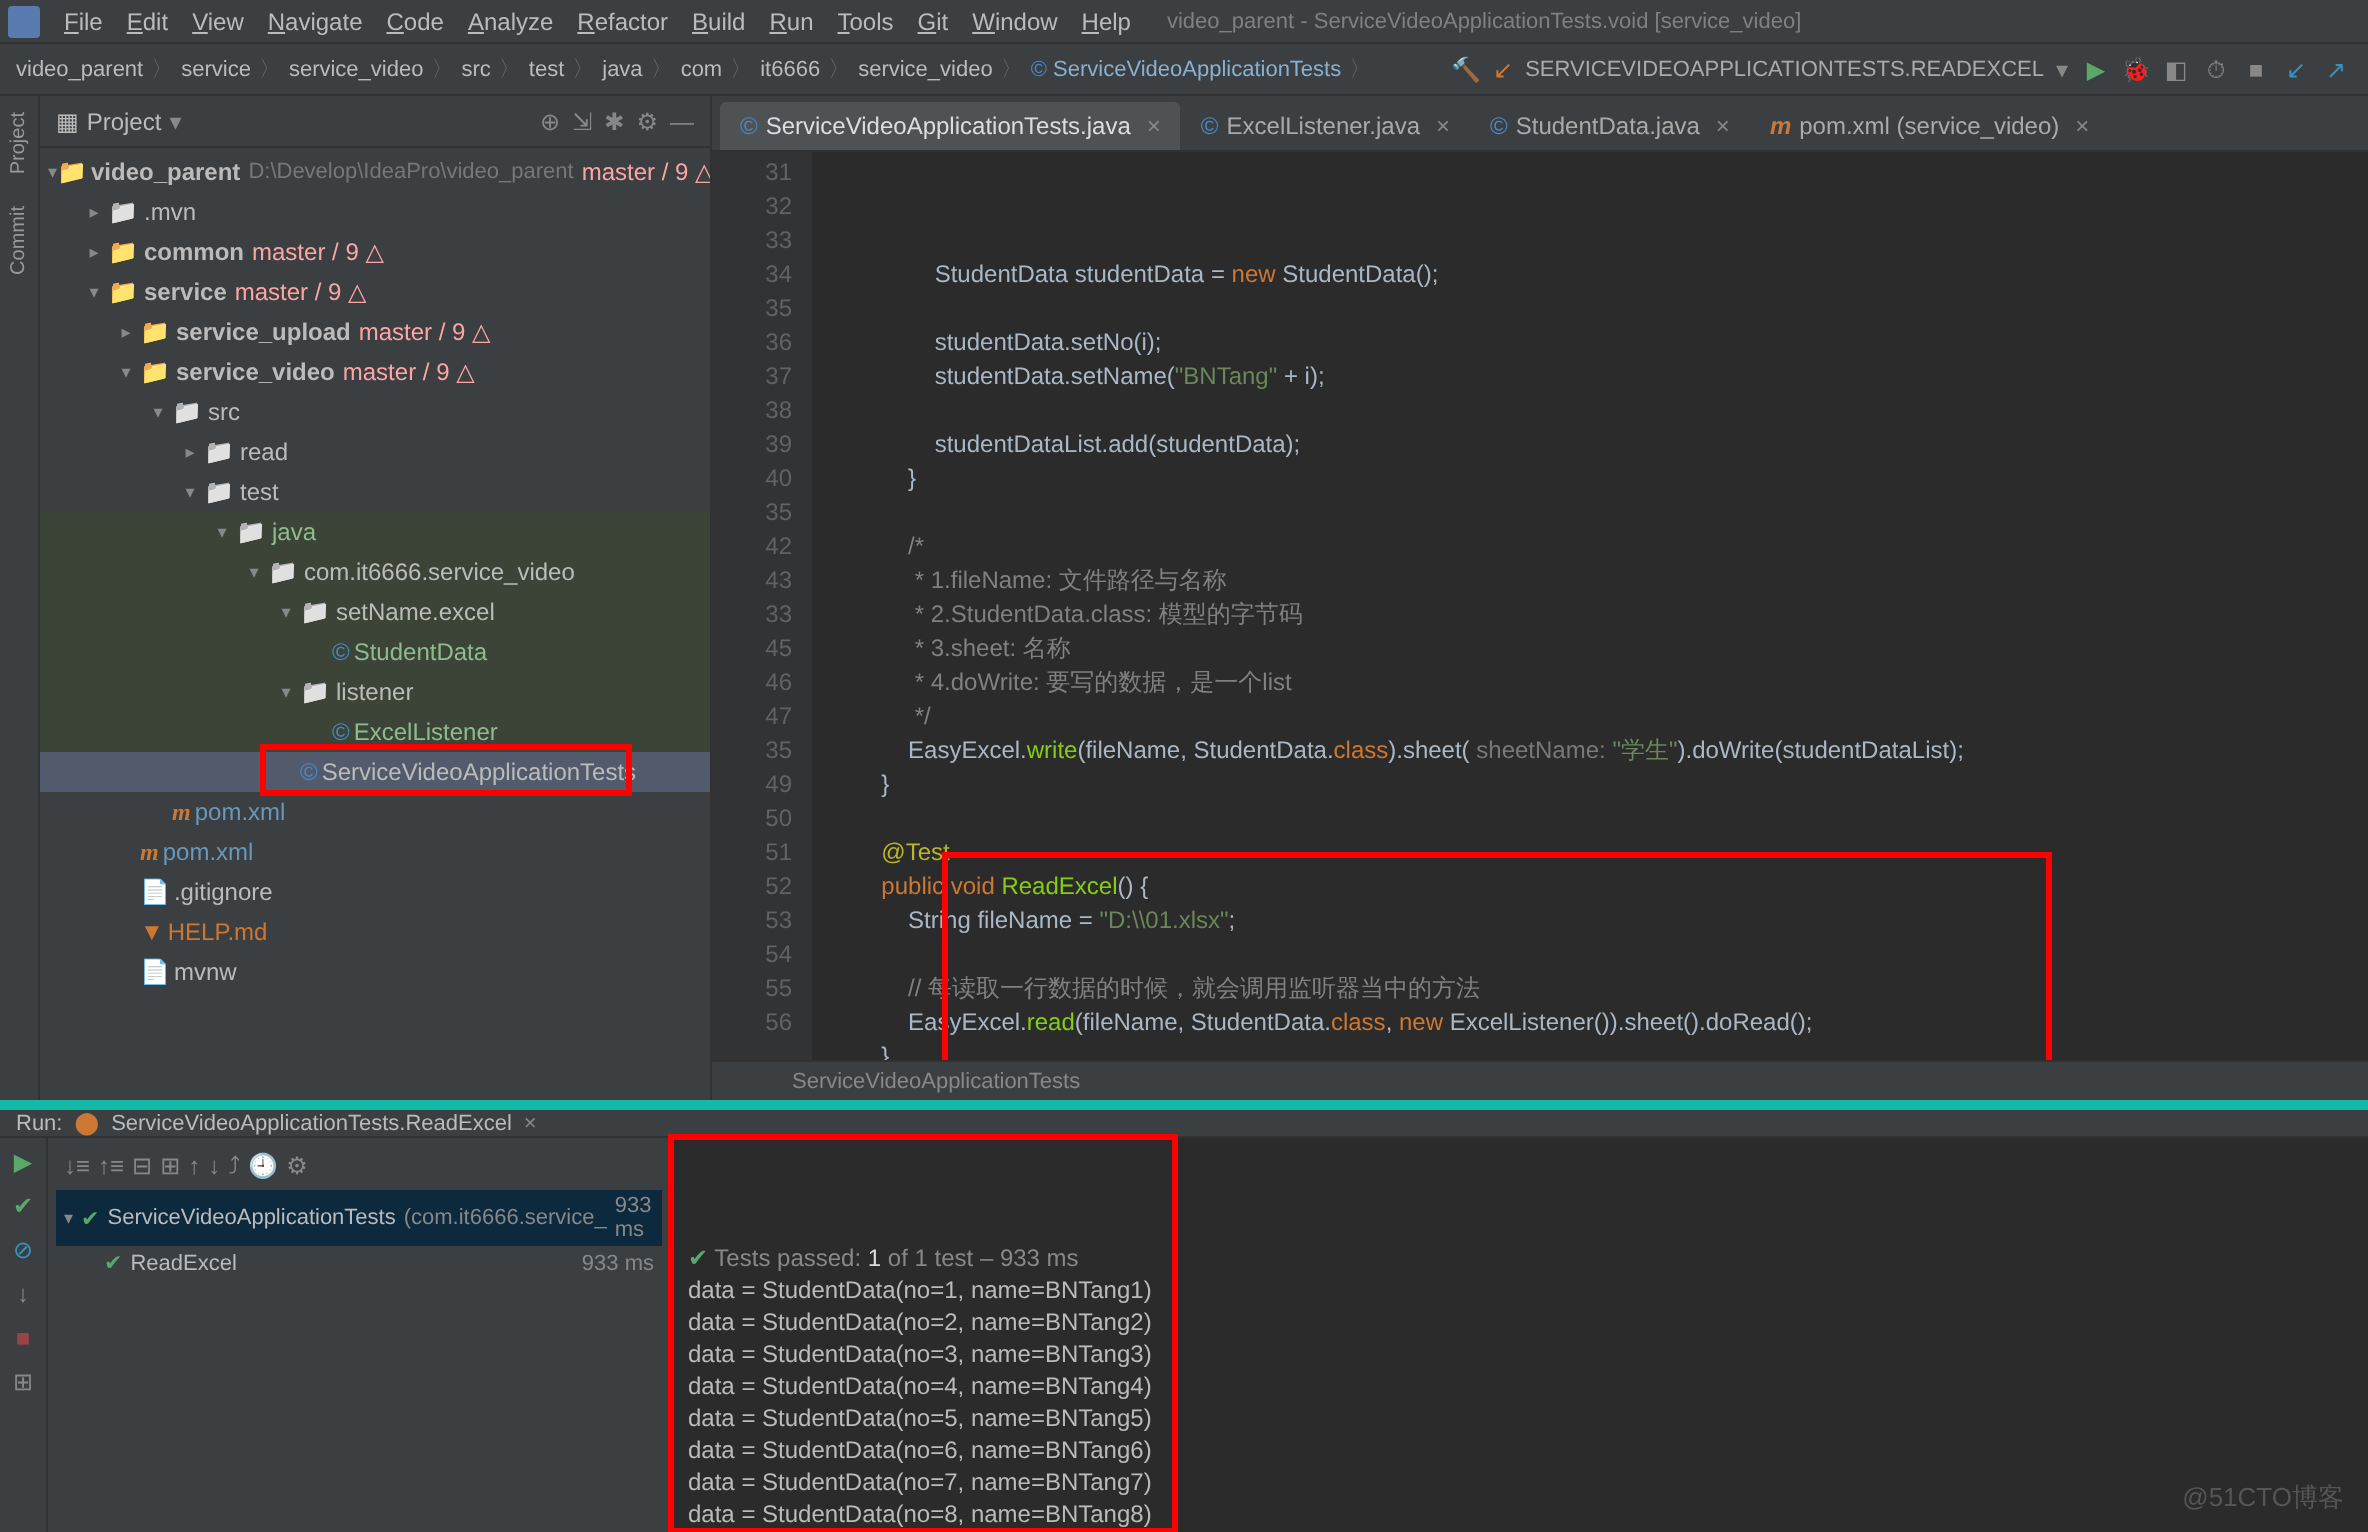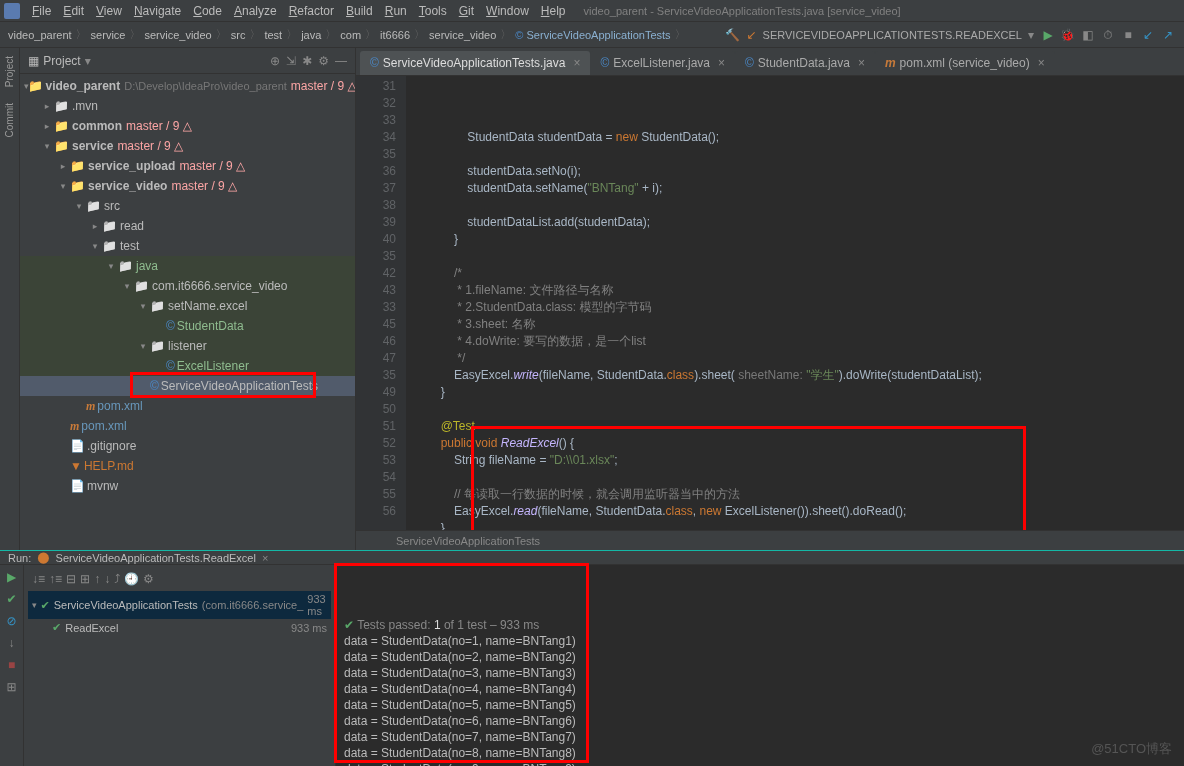--- a/index.html
+++ b/index.html
@@ -55,31 +55,31 @@
 .tab .jicon { color: #4a88c7; }
 .tab .micon { color: #c77a3a; font-weight: bold; font-style: italic; }
 
 .editor-body { flex: 1; display: flex; overflow: hidden; position: relative; }
 .gutter { width: 50px; background: #313335; padding-right: 10px; text-align: right; color: #606366; font-family: 'Consolas', monospace; font-size: 12px; line-height: 17px; padding-top: 2px; }
 .code { flex: 1; font-family: 'Consolas', monospace; font-size: 12px; line-height: 17px; padding-left: 8px; padding-top: 2px; position: relative; white-space: pre; }
 .line { height: 17px; }
 .kw { color: #cc7832; }
 .str { color: #6a8759; }
 .com { color: #808080; }
-.method { color: #c4b5fd; font-style: italic; }
+.method { color: #84cc16; }
 .ann { color: #bbb529; }
 .param-hint { color: #787878; }
 .plain { color: #a9b7c6; }
 
 .red-box { position: absolute; border: 3px solid #ff0000; pointer-events: none; }
 .red-box-1 { left: 65px; top: 350px; width: 555px; height: 130px; }
 
 .breadcrumb-editor { height: 20px; background: #3c3f41; border-top: 1px solid #323232; padding-left: 40px; color: #888; font-size: 11px; display: flex; align-items: center; }
 
-.run-panel { height: 216px; background: #2b2b2b; border-top: 1px solid #14b8a6; display: flex; flex-direction: column; }
+.run-panel { height: 216px; background: #2b2b2b; border-top: 5px solid #14b8a6; display: flex; flex-direction: column; }
 .run-header { height: 22px; background: #3c3f41; border-bottom: 1px solid #323232; display: flex; align-items: center; padding: 0 8px; gap: 6px; font-size: 11px; }
 .run-body { flex: 1; display: flex; }
 .run-left-icons { width: 24px; background: #3c3f41; border-right: 1px solid #323232; display: flex; flex-direction: column; align-items: center; padding-top: 4px; gap: 6px; }
 .run-left-icons span { width: 16px; height: 16px; display: inline-flex; align-items: center; justify-content: center; cursor: pointer; }
 .run-tree { width: 312px; background: #3c3f41; border-right: 1px solid #323232; padding: 2px 4px; }
 .run-toolbar { height: 24px; display: flex; align-items: center; gap: 4px; color: #888; padding: 0 4px; }
 .run-toolbar span { cursor: pointer; }
 .test-node { display: flex; align-items: center; padding: 2px 4px; font-size: 11px; gap: 4px; }
 .test-node.sel { background: #0d293e; }
 .check-icon { color: #59a869; }
@@ -96,21 +96,21 @@
 .bug-icon { color: #59a869; }
 .blue-circle { color: #3592c4; }
 .hammer { color: #a0a0a0; }
 </style>
 </head>
 <body>
 
 <div class="menubar">
   <div class="logo"></div>
   <div id="menu-items"><span class="menu-item"><u>F</u>ile</span><span class="menu-item"><u>E</u>dit</span><span class="menu-item"><u>V</u>iew</span><span class="menu-item"><u>N</u>avigate</span><span class="menu-item"><u>C</u>ode</span><span class="menu-item"><u>A</u>nalyze</span><span class="menu-item"><u>R</u>efactor</span><span class="menu-item"><u>B</u>uild</span><span class="menu-item"><u>R</u>un</span><span class="menu-item"><u>T</u>ools</span><span class="menu-item"><u>G</u>it</span><span class="menu-item"><u>W</u>indow</span><span class="menu-item"><u>H</u>elp</span></div>
-  <div class="title-info">video_parent - ServiceVideoApplicationTests.java [service_video]</div>
+  <div class="title-info">video_parent - ServiceVideoApplicationTests.void [service_video]</div>
 </div>
 
 <div class="navbar">
   <div class="breadcrumb" id="breadcrumb">
       <span class="crumb">video_parent</span>
       <span class="sep"> 〉</span>
       <span class="crumb">service</span>
       <span class="sep"> 〉</span>
       <span class="crumb">service_video</span>
       <span class="sep"> 〉</span>

